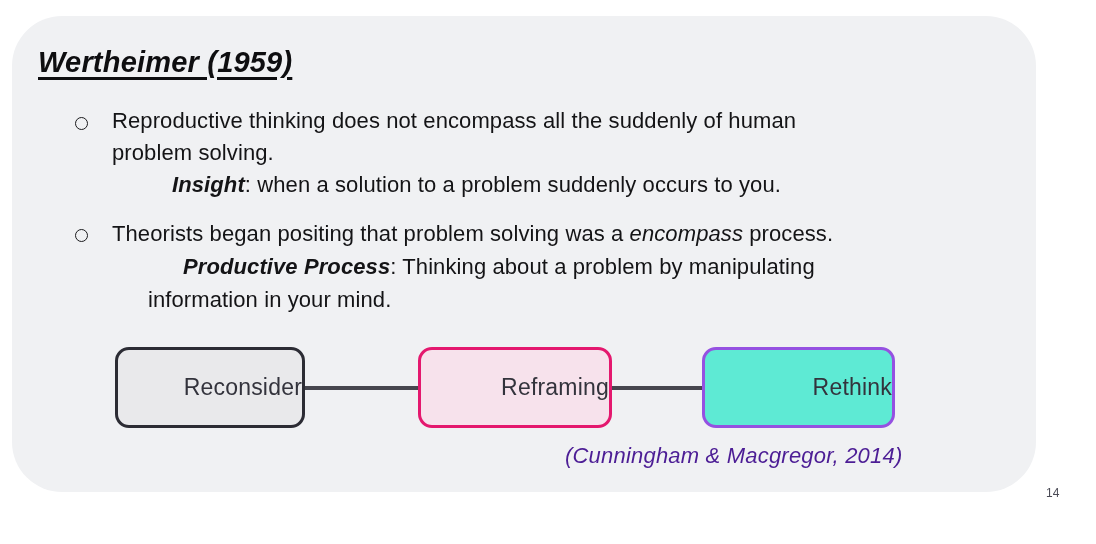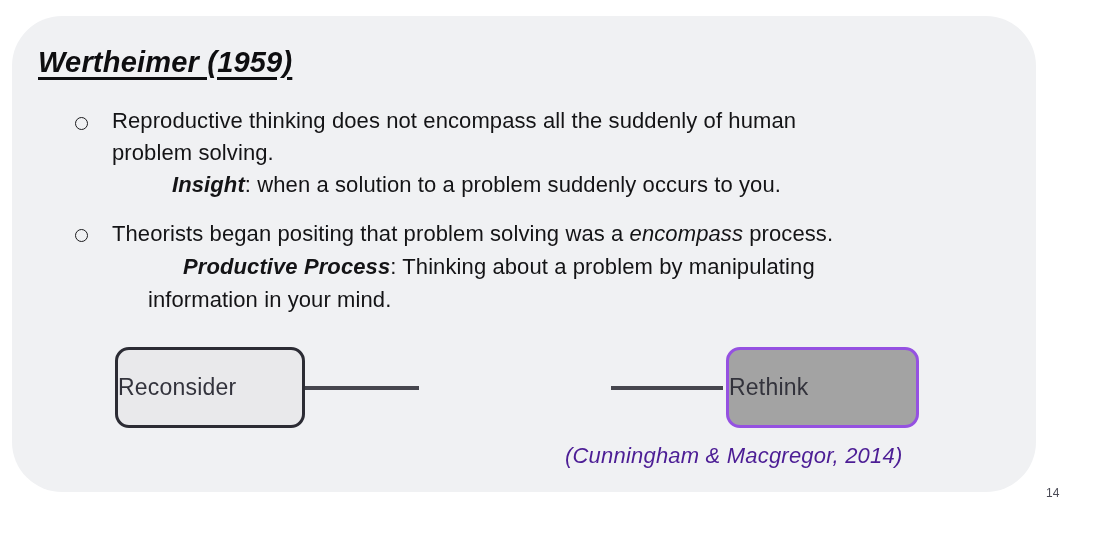--- a/index.html
+++ b/index.html
@@ -54,21 +54,21 @@
 
   .flow-box {
     position: absolute;
     top: 347px;
     height: 81px;
     border-radius: 14px;
     border-style: solid;
     border-width: 3.5px;
     display: flex;
     align-items: center;
-    justify-content: flex-start;
+    justify-content: flex-end;
     font-size: 23px;
     letter-spacing: 0.2px;
   }
   .connector {
     position: absolute;
     top: 386px;
     height: 4px;
   }
 
   .citation {
@@ -106,21 +106,24 @@
   <div class="txt" style="left:112px; top:221px;"><span>Theorists began positing that problem solving was a </span><span class="it">encompass</span><span> process.</span></div>
   <div class="txt" style="left:183px; top:254px;"><span class="term">Productive Process</span><span>: Thinking about a problem by manipulating</span></div>
   <div class="txt" style="left:148px; top:287px;">information in your mind.</div>
 
   <div class="connector" style="left: 304px; width: 115px; background: rgb(70, 70, 78);"></div>
   <div class="connector" style="left: 611px; width: 112px; background: rgb(70, 70, 78);"></div>
 
   <div class="flow-box" style="left: 115px; width: 190px; background: rgb(233, 233, 235); border-color: rgb(44, 44, 52); color: rgb(51, 51, 60);">
       <span>Reconsider</span>
     </div>
-  <div class="flow-box" style="left: 726px; width: 193px; background: #a3a3a3; border-color: rgb(149, 81, 225); color: rgb(51, 51, 60);">
+  <div class="flow-box" style="left: 418px; width: 194px; background: rgb(247, 226, 236); border-color: rgb(228, 24, 110); color: rgb(51, 51, 60);">
+      <span>Reframing</span>
+    </div>
+  <div class="flow-box" style="left: 702px; width: 193px; background: #5eead4; border-color: rgb(149, 81, 225); color: rgb(51, 51, 60);">
       <span>Rethink</span>
     </div>
 
   <div class="citation">(Cunningham &amp; Macgregor, 2014)</div>
 
   <div class="page-number">14</div>
 
 </div>
 
 </body></html>

